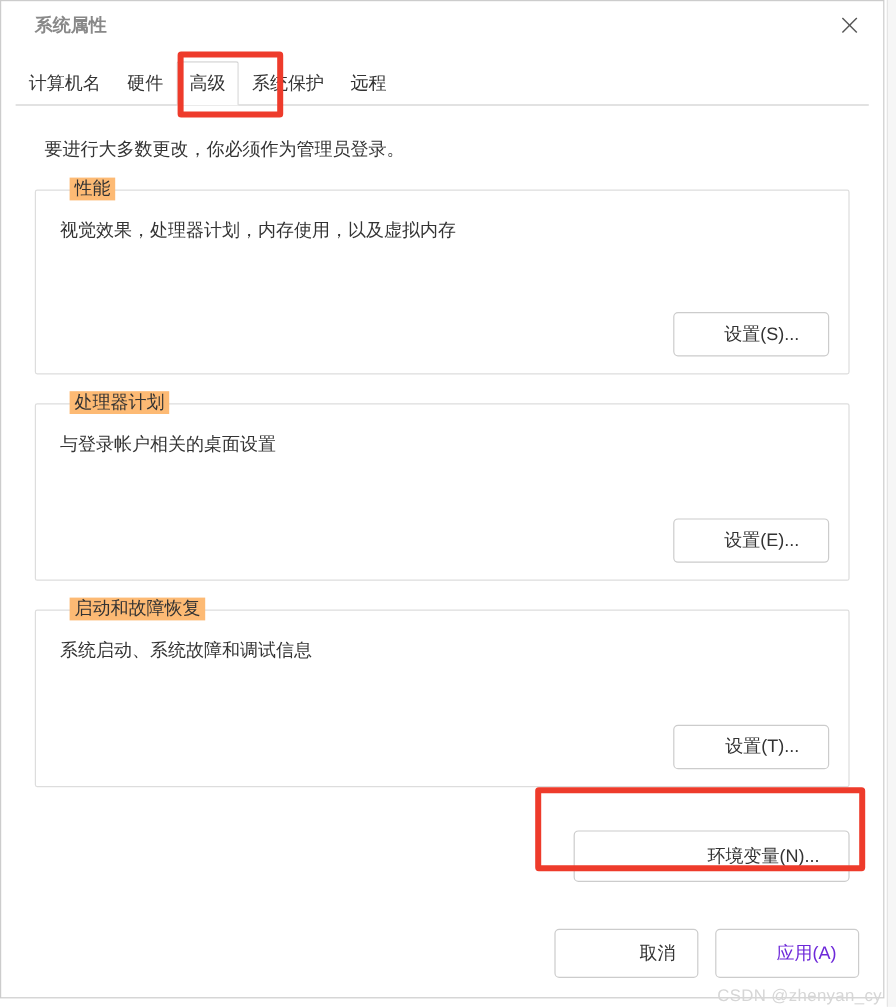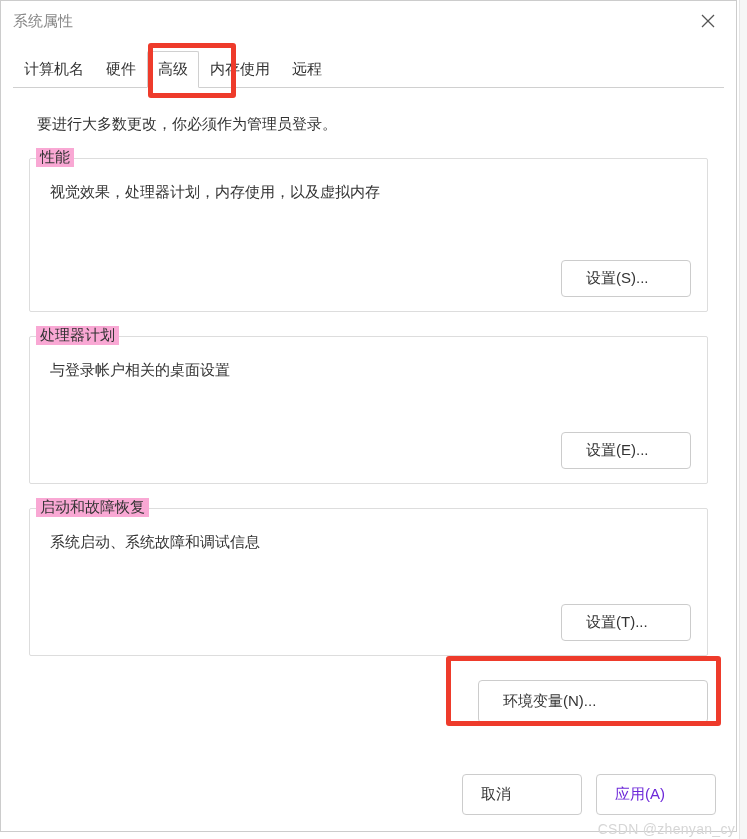--- a/index.html
+++ b/index.html
@@ -19,22 +19,23 @@
       width: 737px;
       height: 832px;
       background: #ffffff;
       border: 1px solid #cccccc;
       position: relative;
     }
     .titlebar {
       height: 40px;
       display: flex;
       align-items: center;
-      padding: 0 12px;
-      position: relative;
+      padding: 0 28px;
+      position: relative;
+      font-weight: bold;
     }
     .title-text {
       font-size: 15px;
       color: #888888;
     }
     .close-btn {
       position: absolute;
       right: 8px;
       top: 4px;
       width: 40px;
@@ -93,22 +94,22 @@
     .group {
       border: 1px solid #dddddd;
       border-radius: 2px;
       margin-bottom: 24px;
       padding: 18px 18px 18px 18px;
       position: relative;
     }
     .group-title {
       position: absolute;
       top: -11px;
-      left: 6px;
-      background: #f9a8d4;
+      left: 28px;
+      background: #fdba74;
       padding: 0 4px;
       font-size: 15px;
       color: #333333;
     }
     .group-desc {
       font-size: 15px;
       color: #333333;
       margin: 6px 0 0 2px;
     }
     .group-1 {
@@ -122,21 +123,22 @@
     }
     .btn {
       background: #ffffff;
       border: 1px solid #cccccc;
       border-radius: 4px;
       font-size: 15px;
       color: #333333;
       cursor: pointer;
       padding: 8px 18px;
       min-width: 110px;
-      text-align: left;
+      text-align: right;
+      margin-top: 12px;
     }
     .btn:disabled {
       color: #6d28d9;
       cursor: default;
     }
     .settings-btn {
       position: absolute;
       right: 16px;
       bottom: 14px;
       min-width: 130px;
@@ -216,21 +218,21 @@
           <line x1="1" y1="1" x2="13" y2="13"></line>
           <line x1="13" y1="1" x2="1" y2="13"></line>
         </svg>
     </div>
   </div>
 
   <div class="tabs">
     <div class="tab">计算机名</div>
     <div class="tab">硬件</div>
     <div class="tab active">高级</div>
-    <div class="tab">内存使用</div>
+    <div class="tab">系统保护</div>
     <div class="tab">远程</div>
     <div class="tab-underline"></div>
   </div>
 
   <div class="content">
     <div class="info-text">要进行大多数更改，你必须作为管理员登录。</div>
 
     <div class="group group-1">
       <div class="group-title">性能</div>
       <div class="group-desc">视觉效果，处理器计划，内存使用，以及虚拟内存</div>

